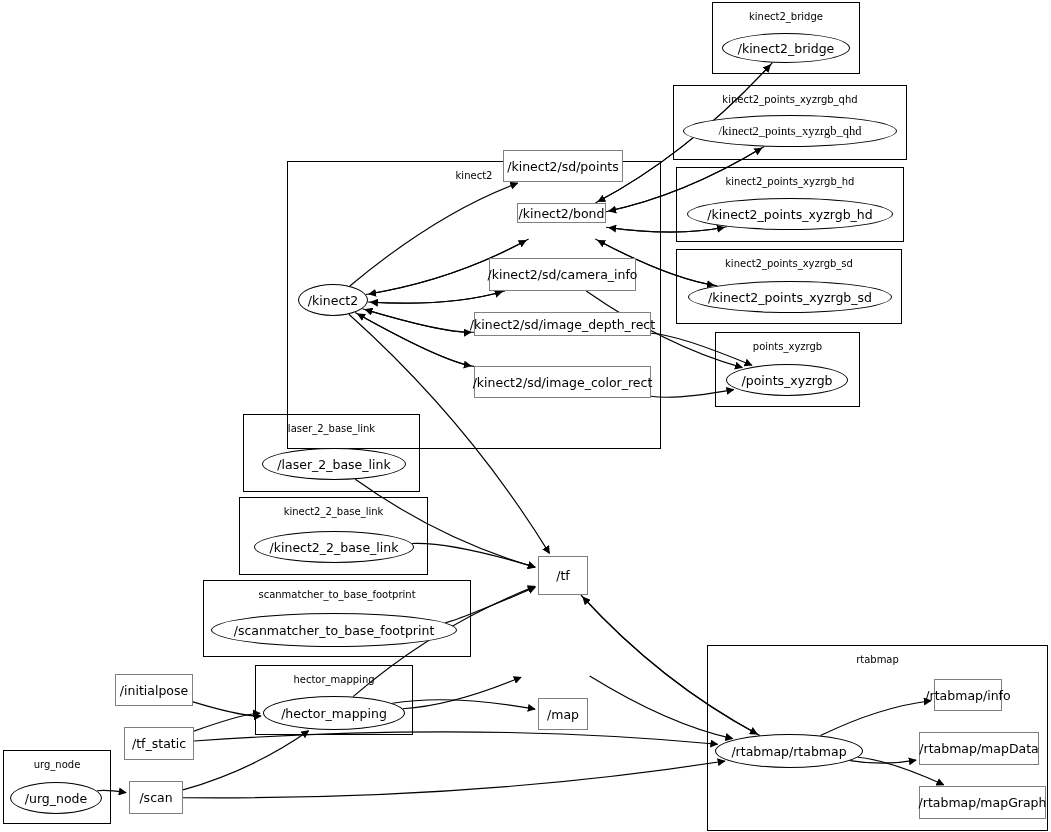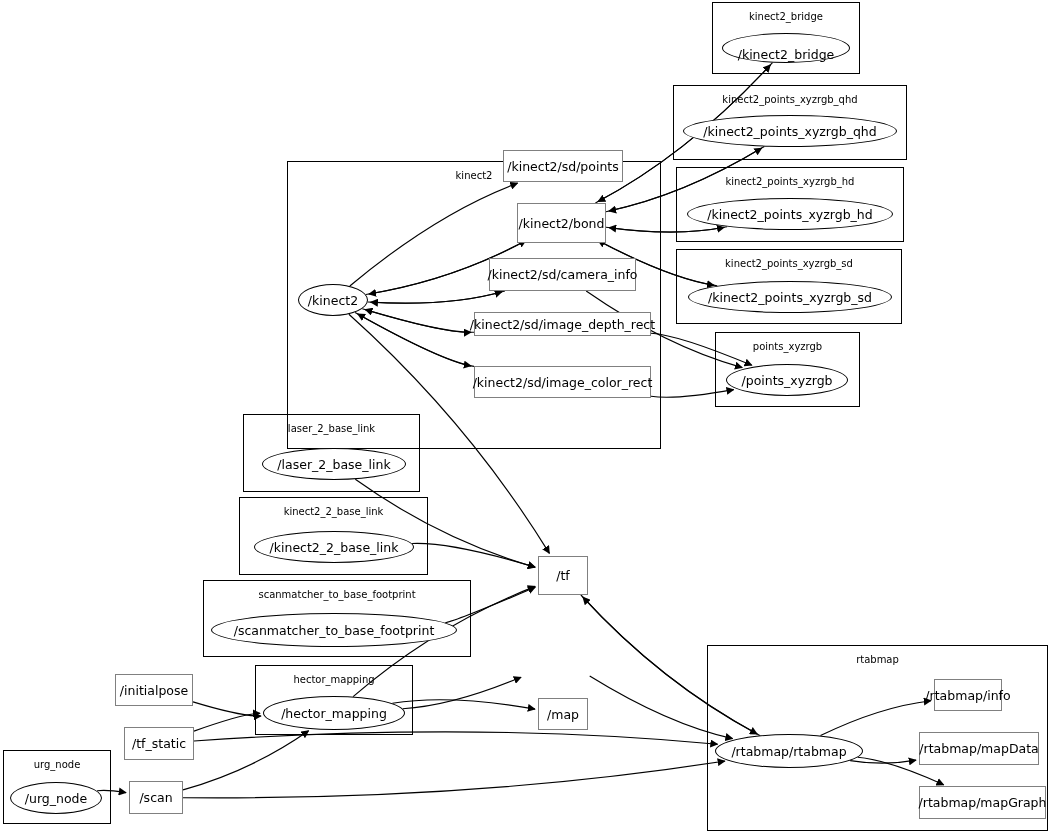--- a/index.html
+++ b/index.html
@@ -156,42 +156,42 @@
       </div>
       <div class="cluster" style="left: 255px; top: 665px; width: 158px; height: 70px;">
         <div class="cluster-label">hector_mapping</div>
       </div>
       <div class="cluster" style="left: 3px; top: 750px; width: 108px; height: 74px;">
         <div class="cluster-label">urg_node</div>
       </div>
       <div class="cluster" style="left: 707px; top: 645px; width: 341px; height: 186px;">
         <div class="cluster-label">rtabmap</div>
       </div>
-      <div class="node-proc" style="left: 722px; top: 33px; width: 128px; height: 30px; align-items: flex-end;">
+      <div class="node-proc" style="left: 722px; top: 33px; width: 128px; height: 30px;">
         <span>/kinect2_bridge</span>
       </div>
-      <div class="node-proc" style="left: 683px; top: 115px; width: 214px; height: 32px;">
+      <div class="node-proc" style="left: 683px; top: 115px; width: 214px; height: 32px; font-family: Liberation Serif, serif;">
         <span>/kinect2_points_xyzrgb_qhd</span>
       </div>
       <div class="node-proc" style="left: 687px; top: 198px; width: 206px; height: 32px;">
         <span>/kinect2_points_xyzrgb_hd</span>
       </div>
       <div class="node-proc" style="left: 688px; top: 281px; width: 204px; height: 32px;">
         <span>/kinect2_points_xyzrgb_sd</span>
       </div>
       <div class="node-proc" style="left: 726px; top: 364px; width: 122px; height: 32px;">
         <span>/points_xyzrgb</span>
       </div>
       <div class="node-proc" style="left: 298px; top: 284px; width: 70px; height: 32px;">
         <span>/kinect2</span>
       </div>
       <div class="node-topic" style="left: 503px; top: 150px; width: 120px; height: 32px;">
         <span>/kinect2/sd/points</span>
       </div>
-      <div class="node-topic" style="left: 517px; top: 203px; width: 89px; height: 40px; text-align: right;">
+      <div class="node-topic" style="left: 517px; top: 203px; width: 89px; height: 20px; text-align: right;">
         <span>/kinect2/bond</span>
       </div>
       <div class="node-topic" style="left: 489px; top: 258px; width: 147px; height: 33px;">
         <span>/kinect2/sd/camera_info</span>
       </div>
       <div class="node-topic" style="left: 474px; top: 312px; width: 177px; height: 24px;">
         <span>/kinect2/sd/image_depth_rect</span>
       </div>
       <div class="node-topic" style="left: 474px; top: 366px; width: 177px; height: 32px;">
         <span>/kinect2/sd/image_color_rect</span>

